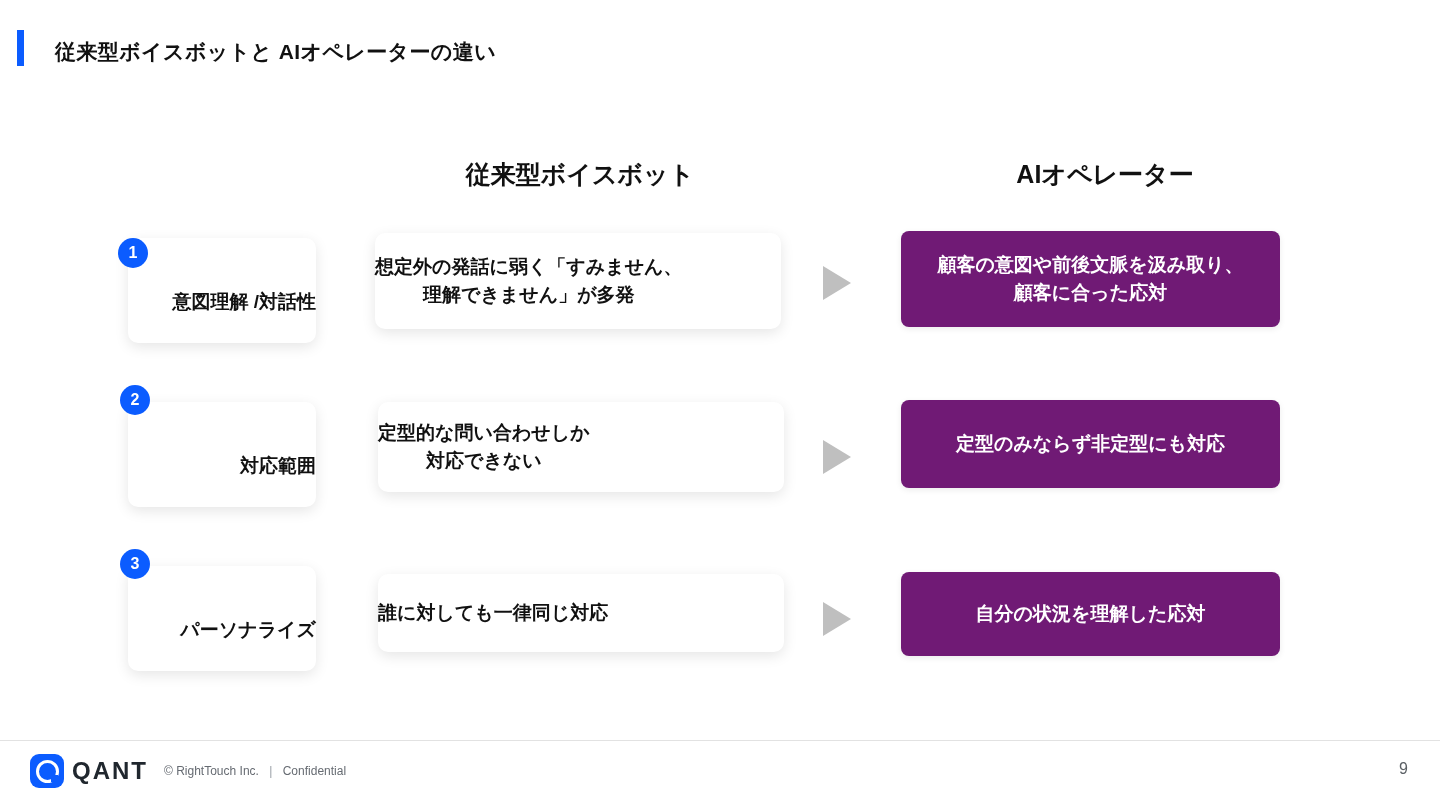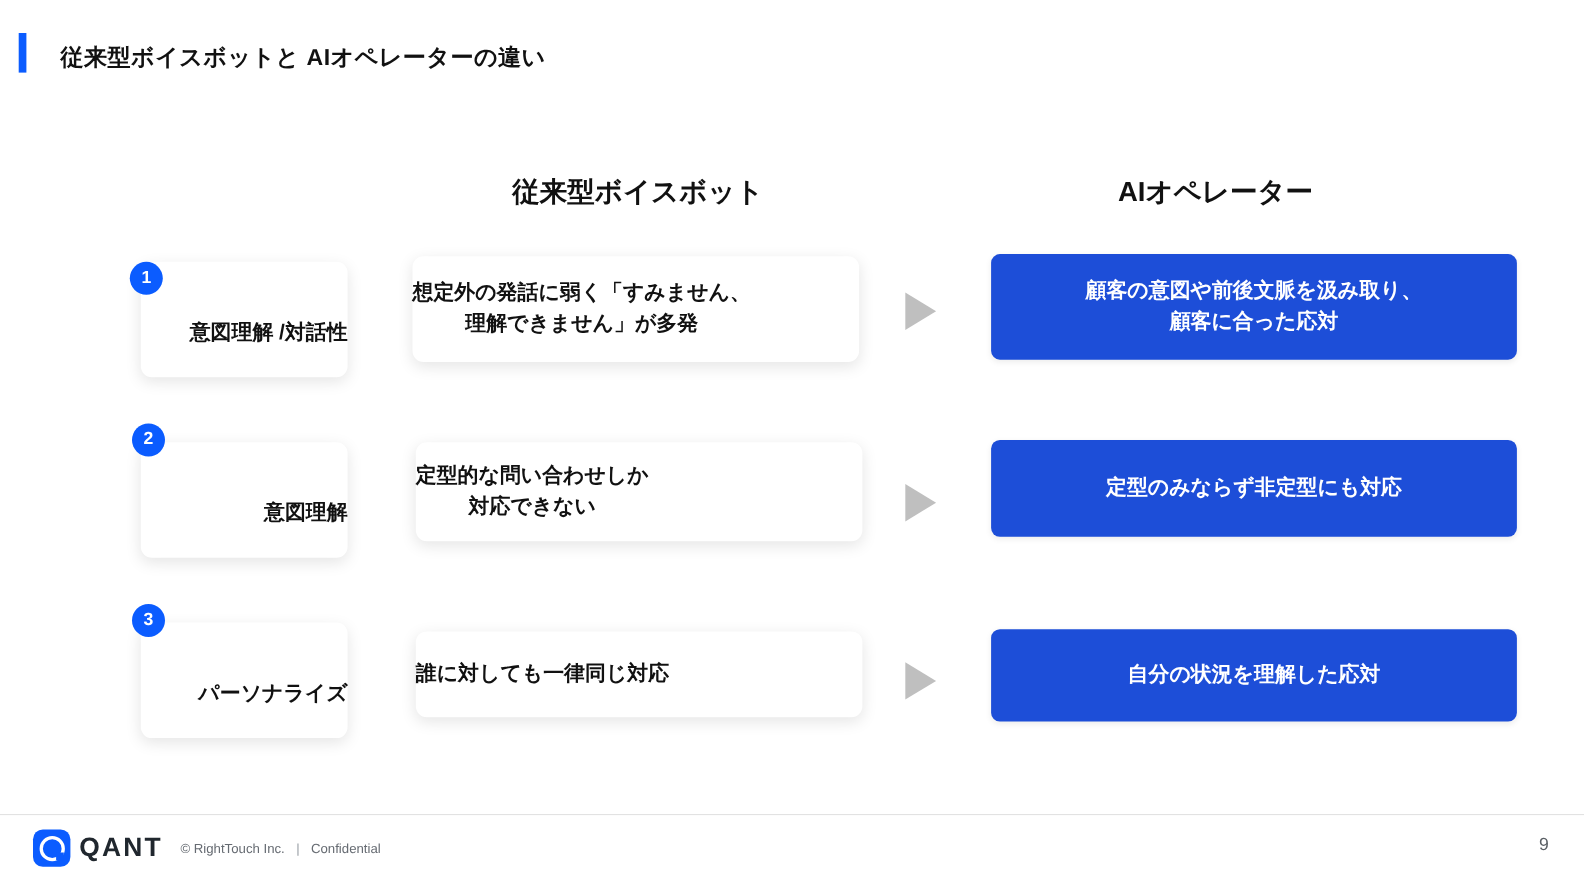--- a/index.html
+++ b/index.html
@@ -148,22 +148,22 @@
     border-left: 28px solid #bfbfbf;
     border-top: 17px solid transparent;
     border-bottom: 17px solid transparent;
   }
   .row.r2 .arrow { top: 48px; }
   .row.r3 .arrow { top: 46px; }
 
   
   .ai-card {
     position: absolute;
-    width: 478px;
-    background: #1d4ed8;
+    width: 379px;
+    background: #701a75;
     border-radius: 8px;
     display: flex;
     align-items: center;
     justify-content: center;
     text-align: center;
     box-shadow: 0 2px 6px rgba(0,0,0,0.08);
   }
   .row.r1 .ai-card { left: 901px; top: 3px;  height: 96px; }
   .row.r2 .ai-card { left: 901px; top: 8px;  height: 88px; }
   .row.r3 .ai-card { left: 901px; top: 16px; height: 84px; }
@@ -267,21 +267,21 @@
   <div class="ai-card">
     <div class="card-text">
       <span>顧客の意図や前後文脈を汲み取り、</span><br>
       <span>顧客に合った応対</span>
     </div>
   </div>
 </div>
 
 <div class="row r2">
   <div class="label-card">
-    <div class="label-text">意図理解</div>
+    <div class="label-text">対応範囲</div>
   </div>
   <div class="num-badge">2</div>
   <div class="legacy-card">
     <div class="card-text">
       <span>定型的な問い合わせしか</span><br>
       <span>対応できない</span>
     </div>
   </div>
   <div class="arrow"></div>
   <div class="ai-card">

